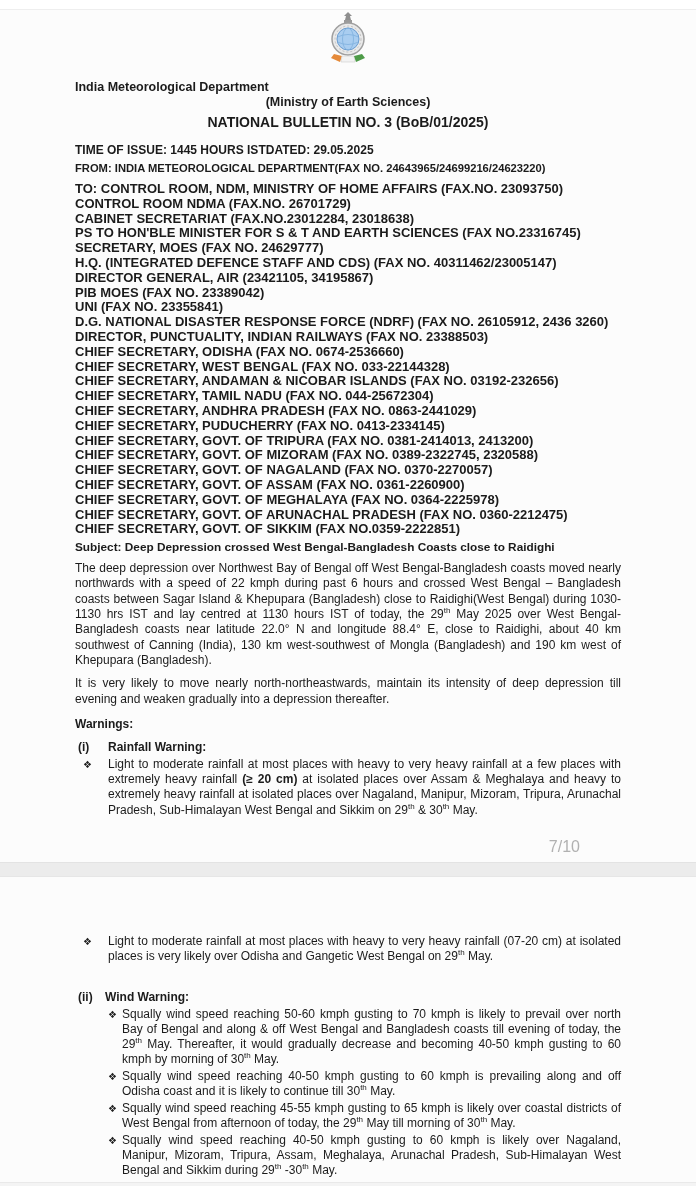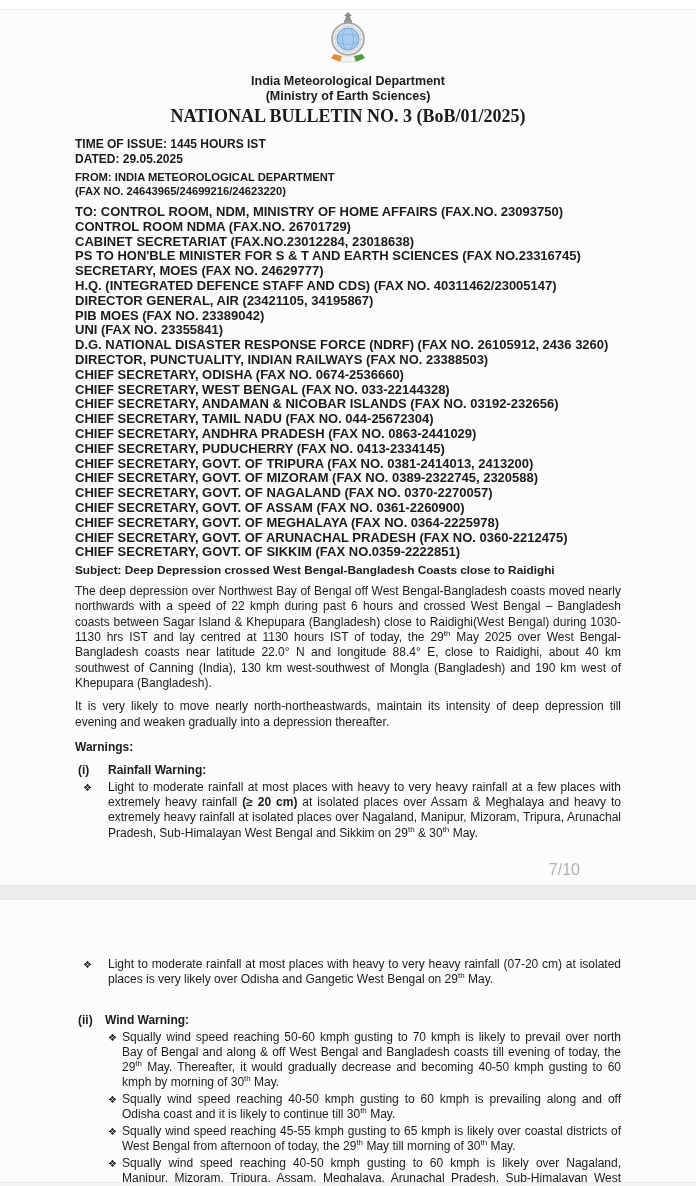--- a/index.html
+++ b/index.html
@@ -4,25 +4,25 @@
 <style>
   html,body{margin:0;padding:0;background:#ffffff;}
   .viewport{
     position:relative;width:696px;height:1186px;overflow:hidden;
     background:#fcfcfc;color:#1b1b1b;
     font-family:"Liberation Sans","DejaVu Sans",sans-serif;
   }
   .top-strip{height:9px;border-bottom:1px solid #eeeeee;background:#ffffff;}
   .content{padding:0 75px;}
   .logo-wrap{text-align:center;margin-top:2px;height:54px;}
-  .h-org{font-size:12.5px;font-weight:700;text-align:center;line-height:15px;margin-top:8px;}
+  .h-org{font-size:12.5px;font-weight:700;line-height:15px;margin-top:14px;}
   .h-min{font-size:12.5px;font-weight:700;text-align:center;line-height:15px;}
-  .h-bul{font-size:18px;font-weight:700;text-align:center;line-height:16px;margin-top:4px;font-family:Liberation Serif, serif;}
+  .h-bul{font-size:14px;font-weight:700;text-align:center;line-height:16px;margin-top:4px;}
   .meta{margin-top:13px;}
-  .meta-row{display:flex;font-weight:700;font-size:12px;line-height:15px;flex-direction:column;}
+  .meta-row{display:flex;font-weight:700;font-size:12px;line-height:15px;}
   .meta-row.small{font-size:11.2px;margin-top:3px;line-height:14px;}
   .recipients{margin-top:7px;}
   .recipient{font-weight:700;font-size:13px;line-height:14.8px;white-space:nowrap;}
   .subject{font-weight:700;font-size:11.8px;line-height:15px;margin-top:3px;}
   .body-para{font-size:12px;line-height:15.3px;text-align:justify;margin:6px 0 0 0;}
   .warnings-h{font-weight:700;font-size:12px;margin-top:10px;line-height:15px;}
   .sec-head{display:flex;font-weight:700;font-size:12px;line-height:15px;margin-top:8px;padding-left:3px;}
   .sec-head .idx{width:30px;flex:none;}
   .sec-head.tight{margin-top:25px;align-items:center;}
   .sec-head.sea{margin-top:2px;}

